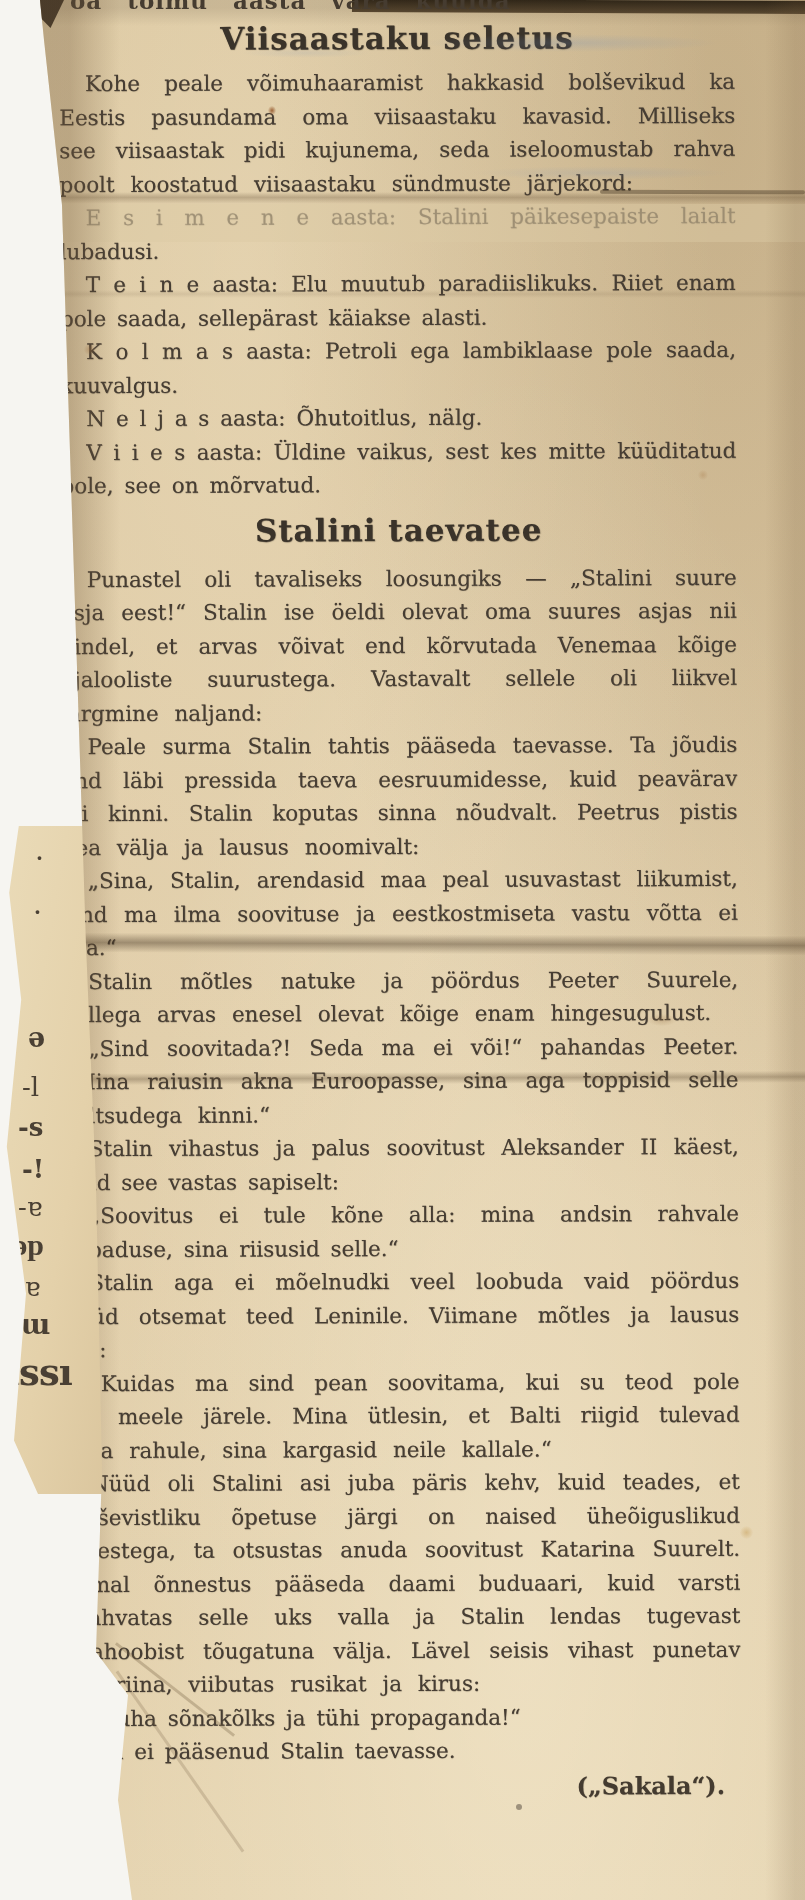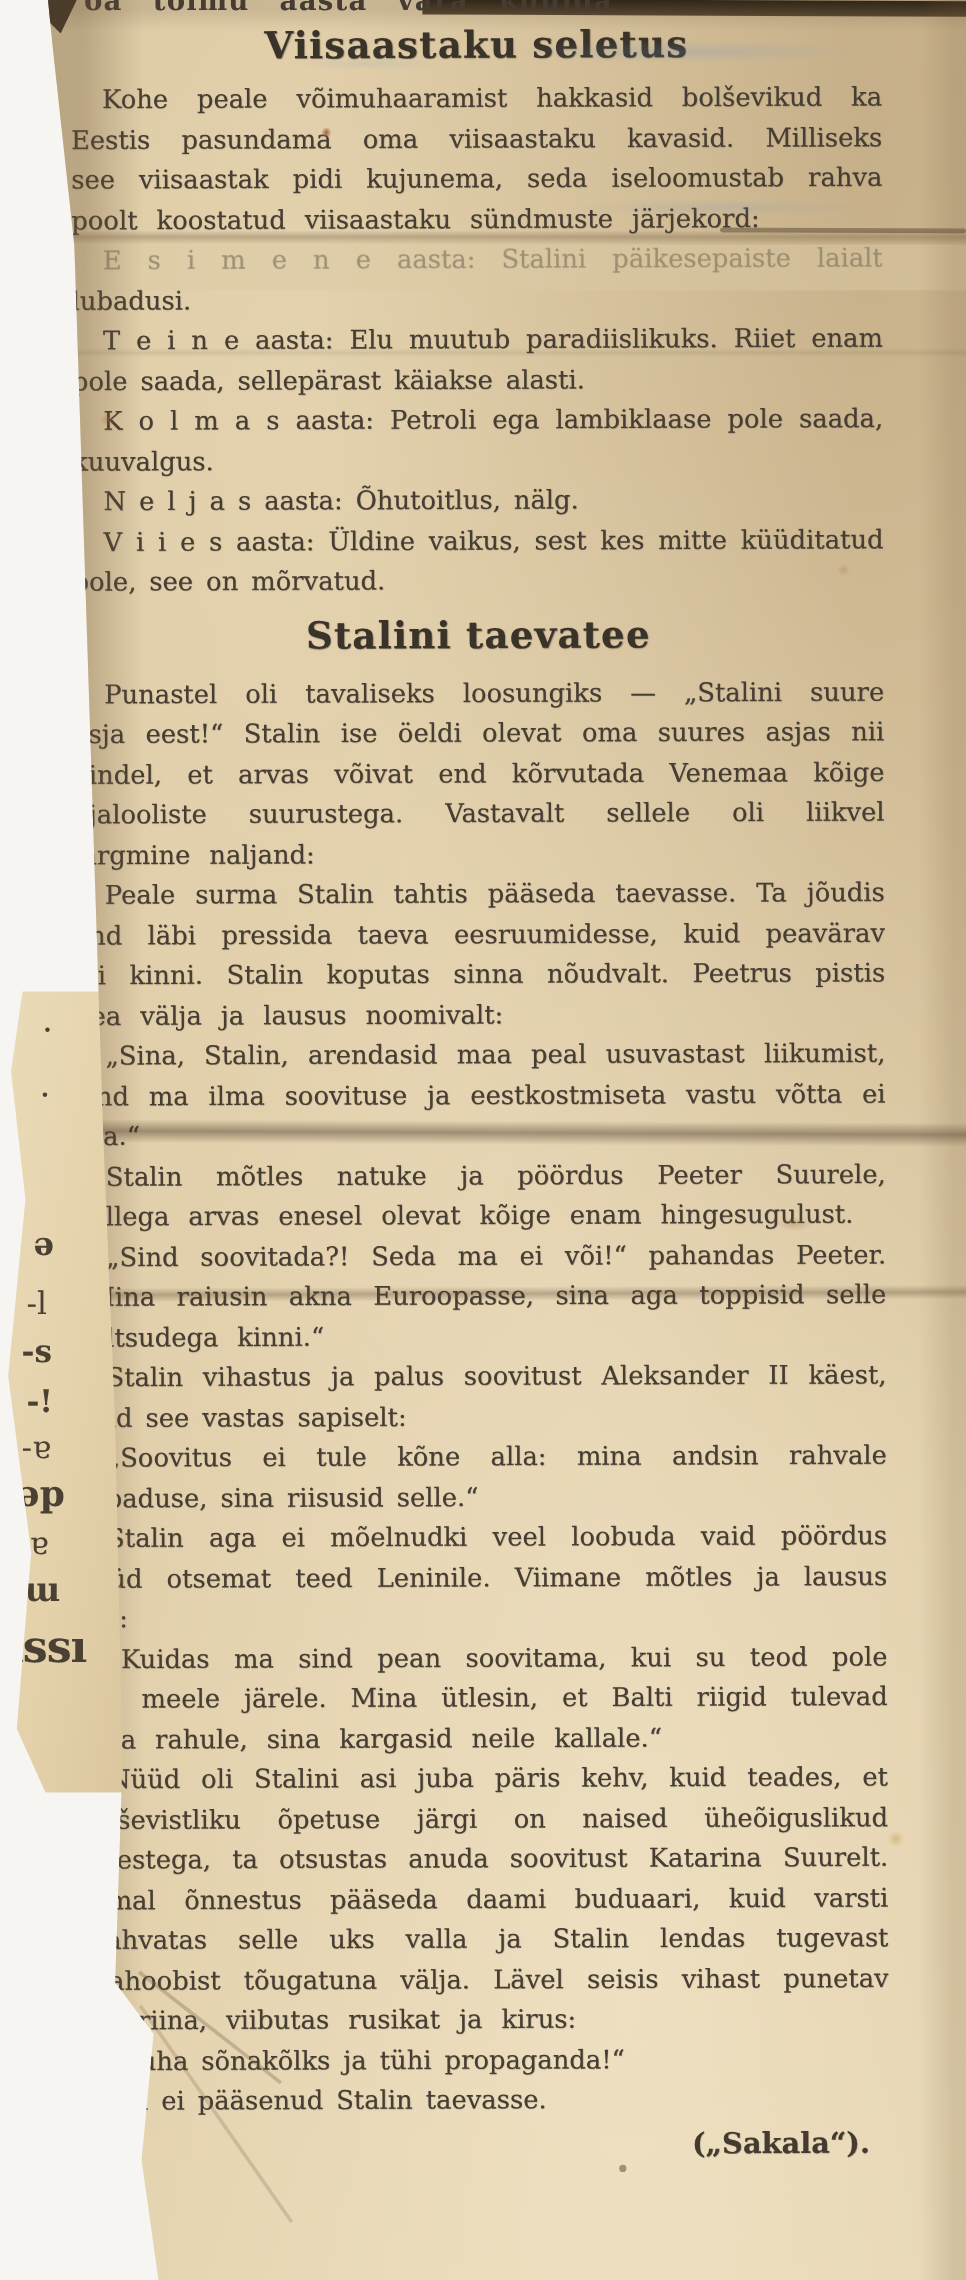--- a/index.html
+++ b/index.html
@@ -18,21 +18,21 @@
     box-shadow:2px 2px 4px rgba(0,0,0,.18);
   }
   .mf{position:absolute;color:#4a4034;font-weight:700;}
   .mf0{left:34px;top:20px;font-size:20px;}
   .mf1{left:32px;top:74px;font-size:20px;}
   .mf2{left:26px;top:196px;font-size:27px;}
   .mf3{left:20px;top:246px;font-size:26px;font-weight:400;}
   .mf4{left:16px;top:286px;font-size:26px;}
   .mf5{left:20px;top:328px;font-size:26px;}
   .mf6{left:16px;top:366px;font-size:26px;font-weight:400;}
-  .mf7{left:12px;top:402px;font-size:30px;}
+  .mf7{left:12px;top:402px;font-size:30px;font-family:Liberation Serif, serif;}
   .mf8{left:14px;top:446px;font-size:26px;font-weight:400;}
   .mf9{left:8px;top:482px;font-size:28px;}
   .mf10{left:4px;top:524px;font-size:37px;font-weight:800;letter-spacing:-1px;}
   
   .clip{
     position:absolute;left:0;top:0;width:805px;height:1900px;
     background:
       radial-gradient(ellipse at 30% 15%, rgba(255,246,222,.25), transparent 60%),
       radial-gradient(ellipse at 65% 85%, rgba(255,248,226,.35), transparent 55%),
       radial-gradient(ellipse at 90% 6%, rgba(118,90,56,.20), transparent 45%),

